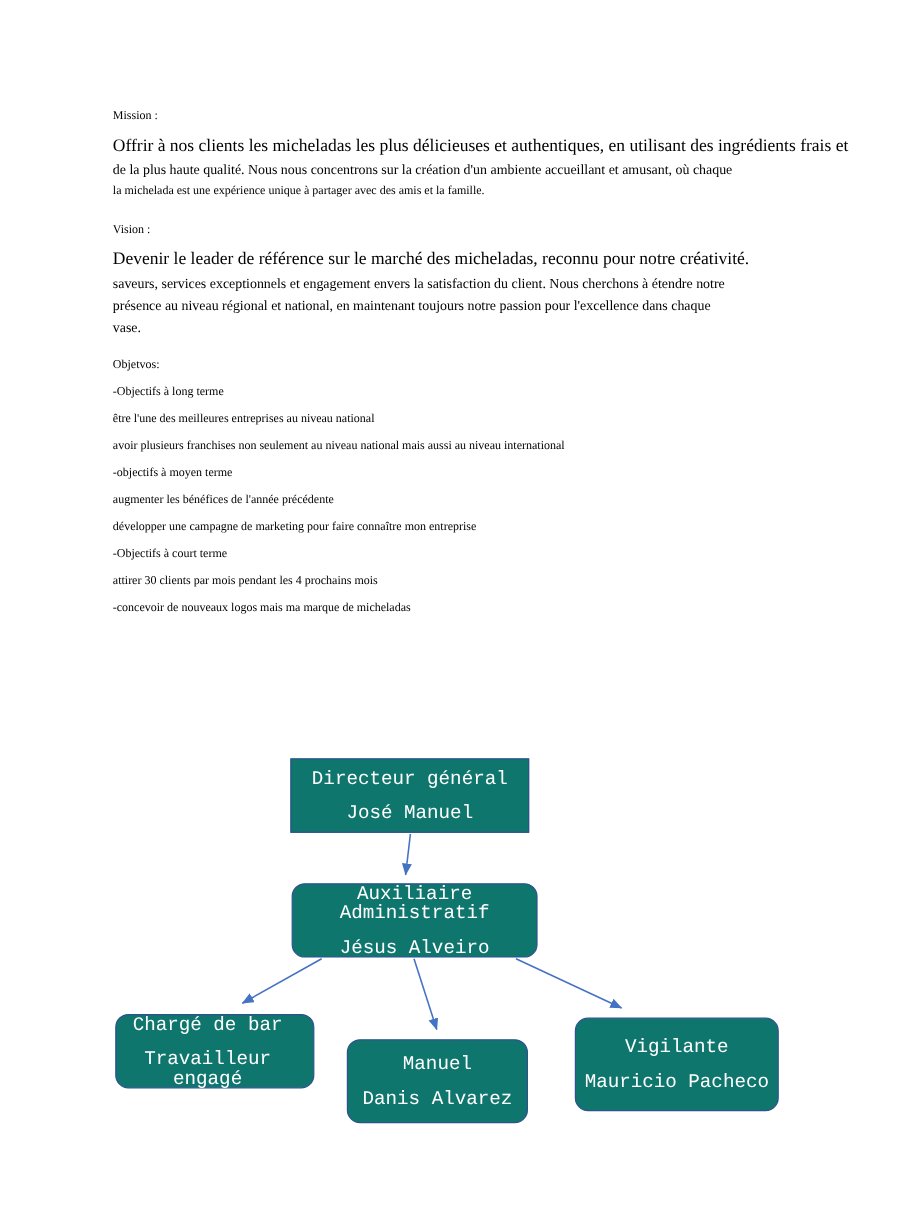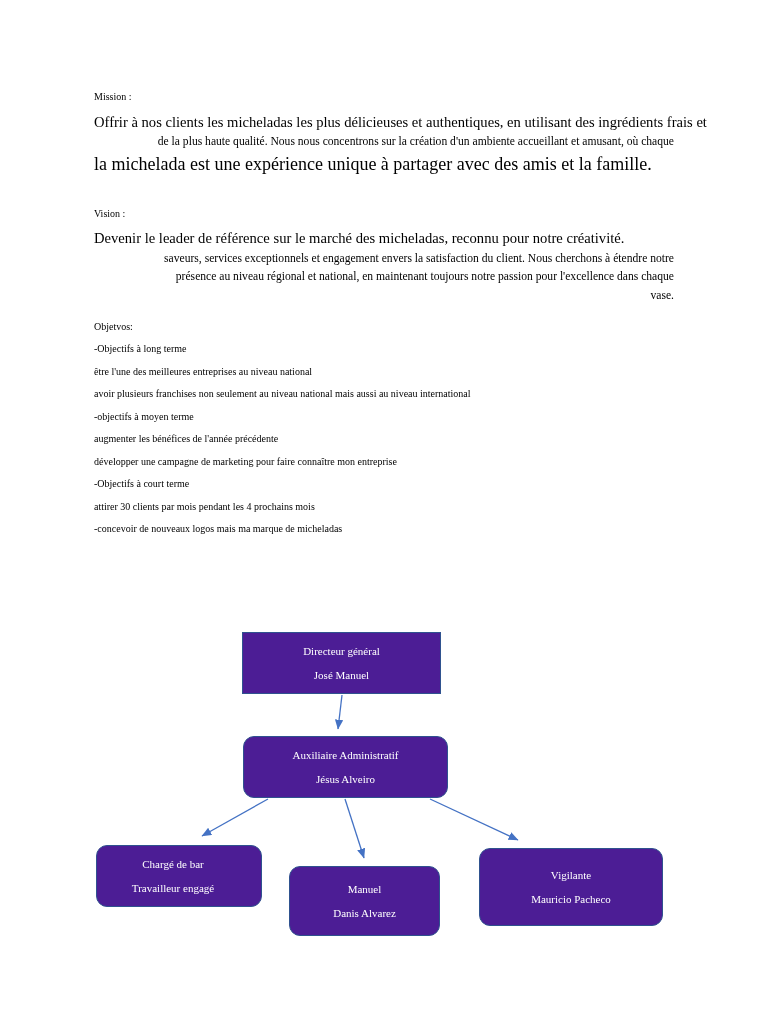--- a/index.html
+++ b/index.html
@@ -43,49 +43,49 @@
     line-height: 1.0;
     margin-bottom: 12.5px;
     white-space: nowrap;
   }
 
   .blk {
     margin-bottom: 0;
   }
 
   .blk .l1 { font-size: 14.6px; line-height: 1.0; margin-bottom: 7px; white-space: nowrap; }
-  .blk .l2 { font-size: 11.6px; line-height: 1.0; margin-bottom: 7px; white-space: nowrap; text-align: right; }
-  .blk .l3 { font-size: 18px; line-height: 1.0; margin-bottom: 14px; white-space: nowrap; }
+  .blk .l2 { font-size: 11.6px; line-height: 1.0; margin-bottom: 7px; white-space: nowrap; }
+  .blk .l3 { font-size: 10px; line-height: 1.0; margin-bottom: 0px; white-space: nowrap; }
 
   .gap-lg { height: 22px; }
   .gap-sm { height: 13px; }
 
   
   .chart {
     position: absolute;
     left: 0;
     top: 0;
     width: 768px;
     height: 1024px;
     pointer-events: none;
   }
 
   .node {
     position: absolute;
-    background: #4c1d95;
+    background: #0f766e;
     border: 1.2px solid #2F528F;
     box-sizing: border-box;
     color: #ffffff;
     display: flex;
     flex-direction: column;
     align-items: center;
     justify-content: center;
     text-align: center;
-    font-family: Liberation Serif, serif;
-    font-size: 11px;
+    font-family: Liberation Mono, monospace;
+    font-size: 16px;
     line-height: 1.0;
   }
   .node .ln1 { margin-bottom: 13px; }
   .node .ln2 { margin-bottom: 0; }
 
   
   #node-director {
     left: 242px; top: 632px; width: 199px; height: 62px;
     border-radius: 0;
   }
@@ -96,21 +96,21 @@
   #node-bar {
     left: 96px; top: 845px; width: 166px; height: 62px;
     border-radius: 11px;
   }
   #node-bar .inner { transform: translateX(-6px); }
   #node-waiter {
     left: 289px; top: 866px; width: 151px; height: 70px;
     border-radius: 11px;
   }
   #node-guard {
-    left: 479px; top: 848px; width: 184px; height: 78px;
+    left: 479px; top: 848px; width: 170px; height: 78px;
     border-radius: 11px;
   }
 
   .arrows {
     position: absolute;
     left: 0; top: 0;
     width: 768px; height: 1024px;
   }
 </style>
 </head>

